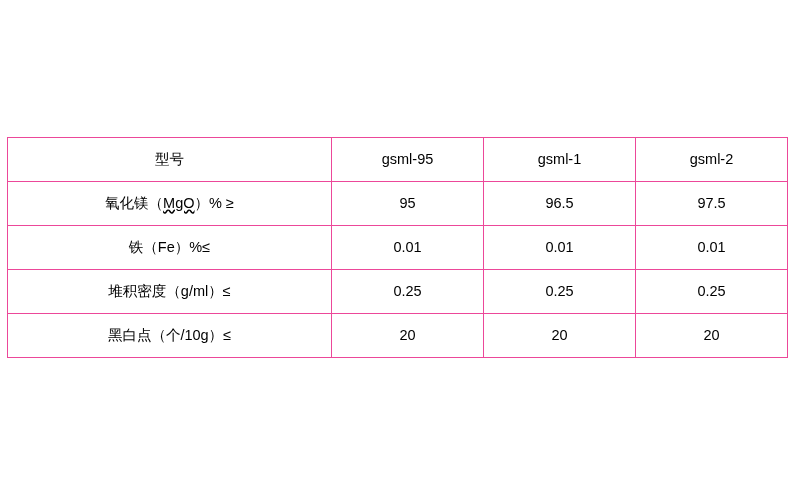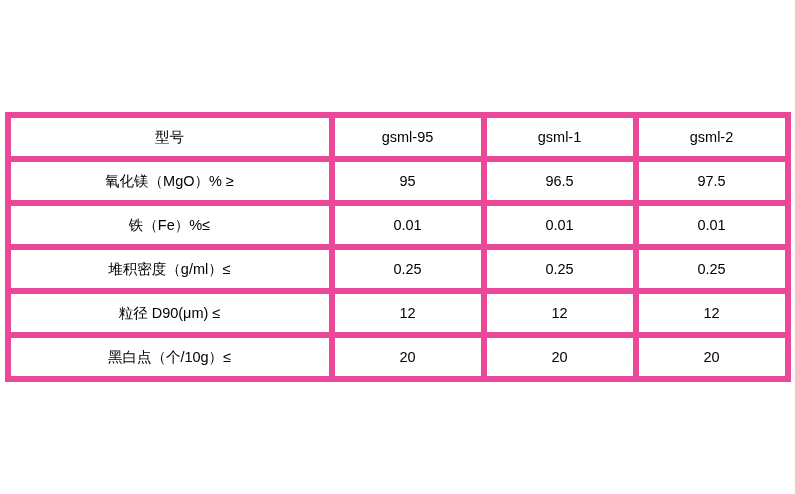--- a/index.html
+++ b/index.html
@@ -22,37 +22,38 @@
     justify-content: center;
     box-sizing: border-box;
   }
   table.spec {
     border-collapse: collapse;
     width: 780px;
     margin: 0 auto;
     table-layout: fixed;
   }
   table.spec td {
-    border: 6px solid #ec4899;
+    border: 1px solid #ec4899;
     text-align: center;
     vertical-align: middle;
     height: 44px;
     font-size: 14.5px;
     line-height: 1.25;
     padding: 2px 4px;
     box-sizing: border-box;
   }
   table.spec td.label {
     width: 324px;
   }
   table.spec td.val {
     width: 152px;
     margin-top: 47px;
   }
   .wavy {
+    text-decoration: underline;
     text-decoration-style: wavy;
     text-underline-offset: 1px;
   }
   .cell-inner {
     display: inline-block;
     white-space: nowrap;
   }
 </style>
 </head>
 <body>
@@ -85,26 +86,20 @@
 
       <tr>
         <td class="label"><span class="cell-inner"><span>堆积密度（g/ml）</span><span class="wavy"></span><span>≤</span></span></td>
         <td class="val">0.25</td>
         <td class="val">0.25</td>
         <td class="val">0.25</td>
       </tr>
 
 
 
-      <tr>
-        <td class="label"><span class="cell-inner"><span>粒径 D90(</span><span class="wavy">μm</span><span>) ≤</span></span></td>
-        <td class="val">12</td>
-        <td class="val">12</td>
-        <td class="val">12</td>
-      </tr>
 
       <tr>
         <td class="label"><span class="cell-inner"><span>黑白点（个/10g）</span><span class="wavy"></span><span>≤</span></span></td>
         <td class="val">20</td>
         <td class="val">20</td>
         <td class="val">20</td>
       </tr>
 
     </tbody>
   </table>

